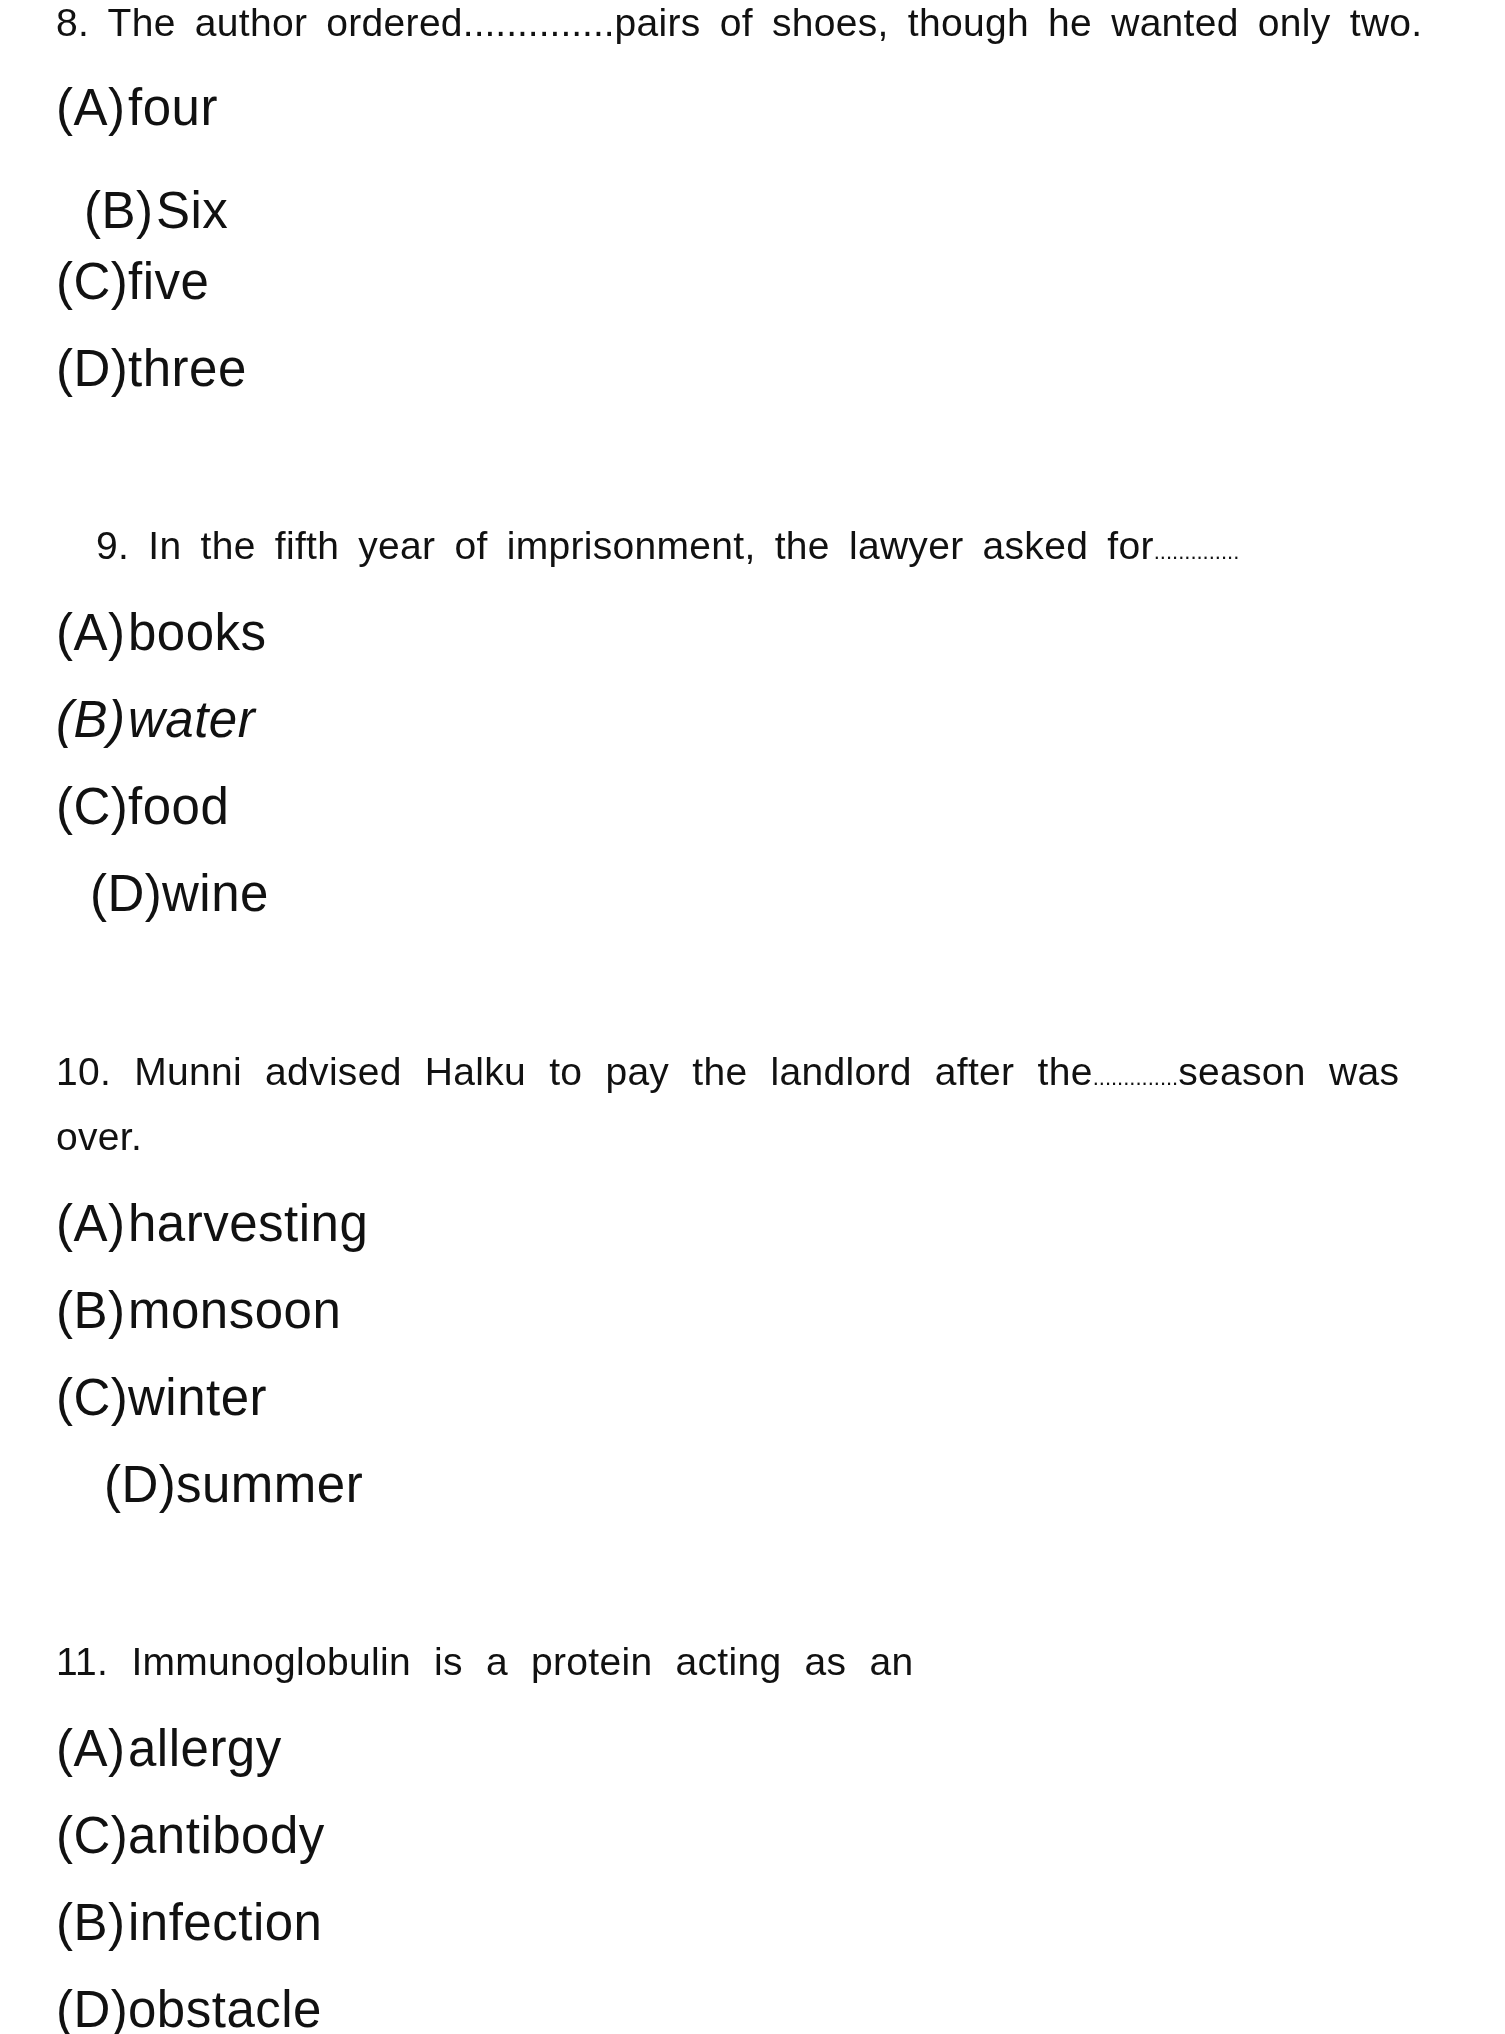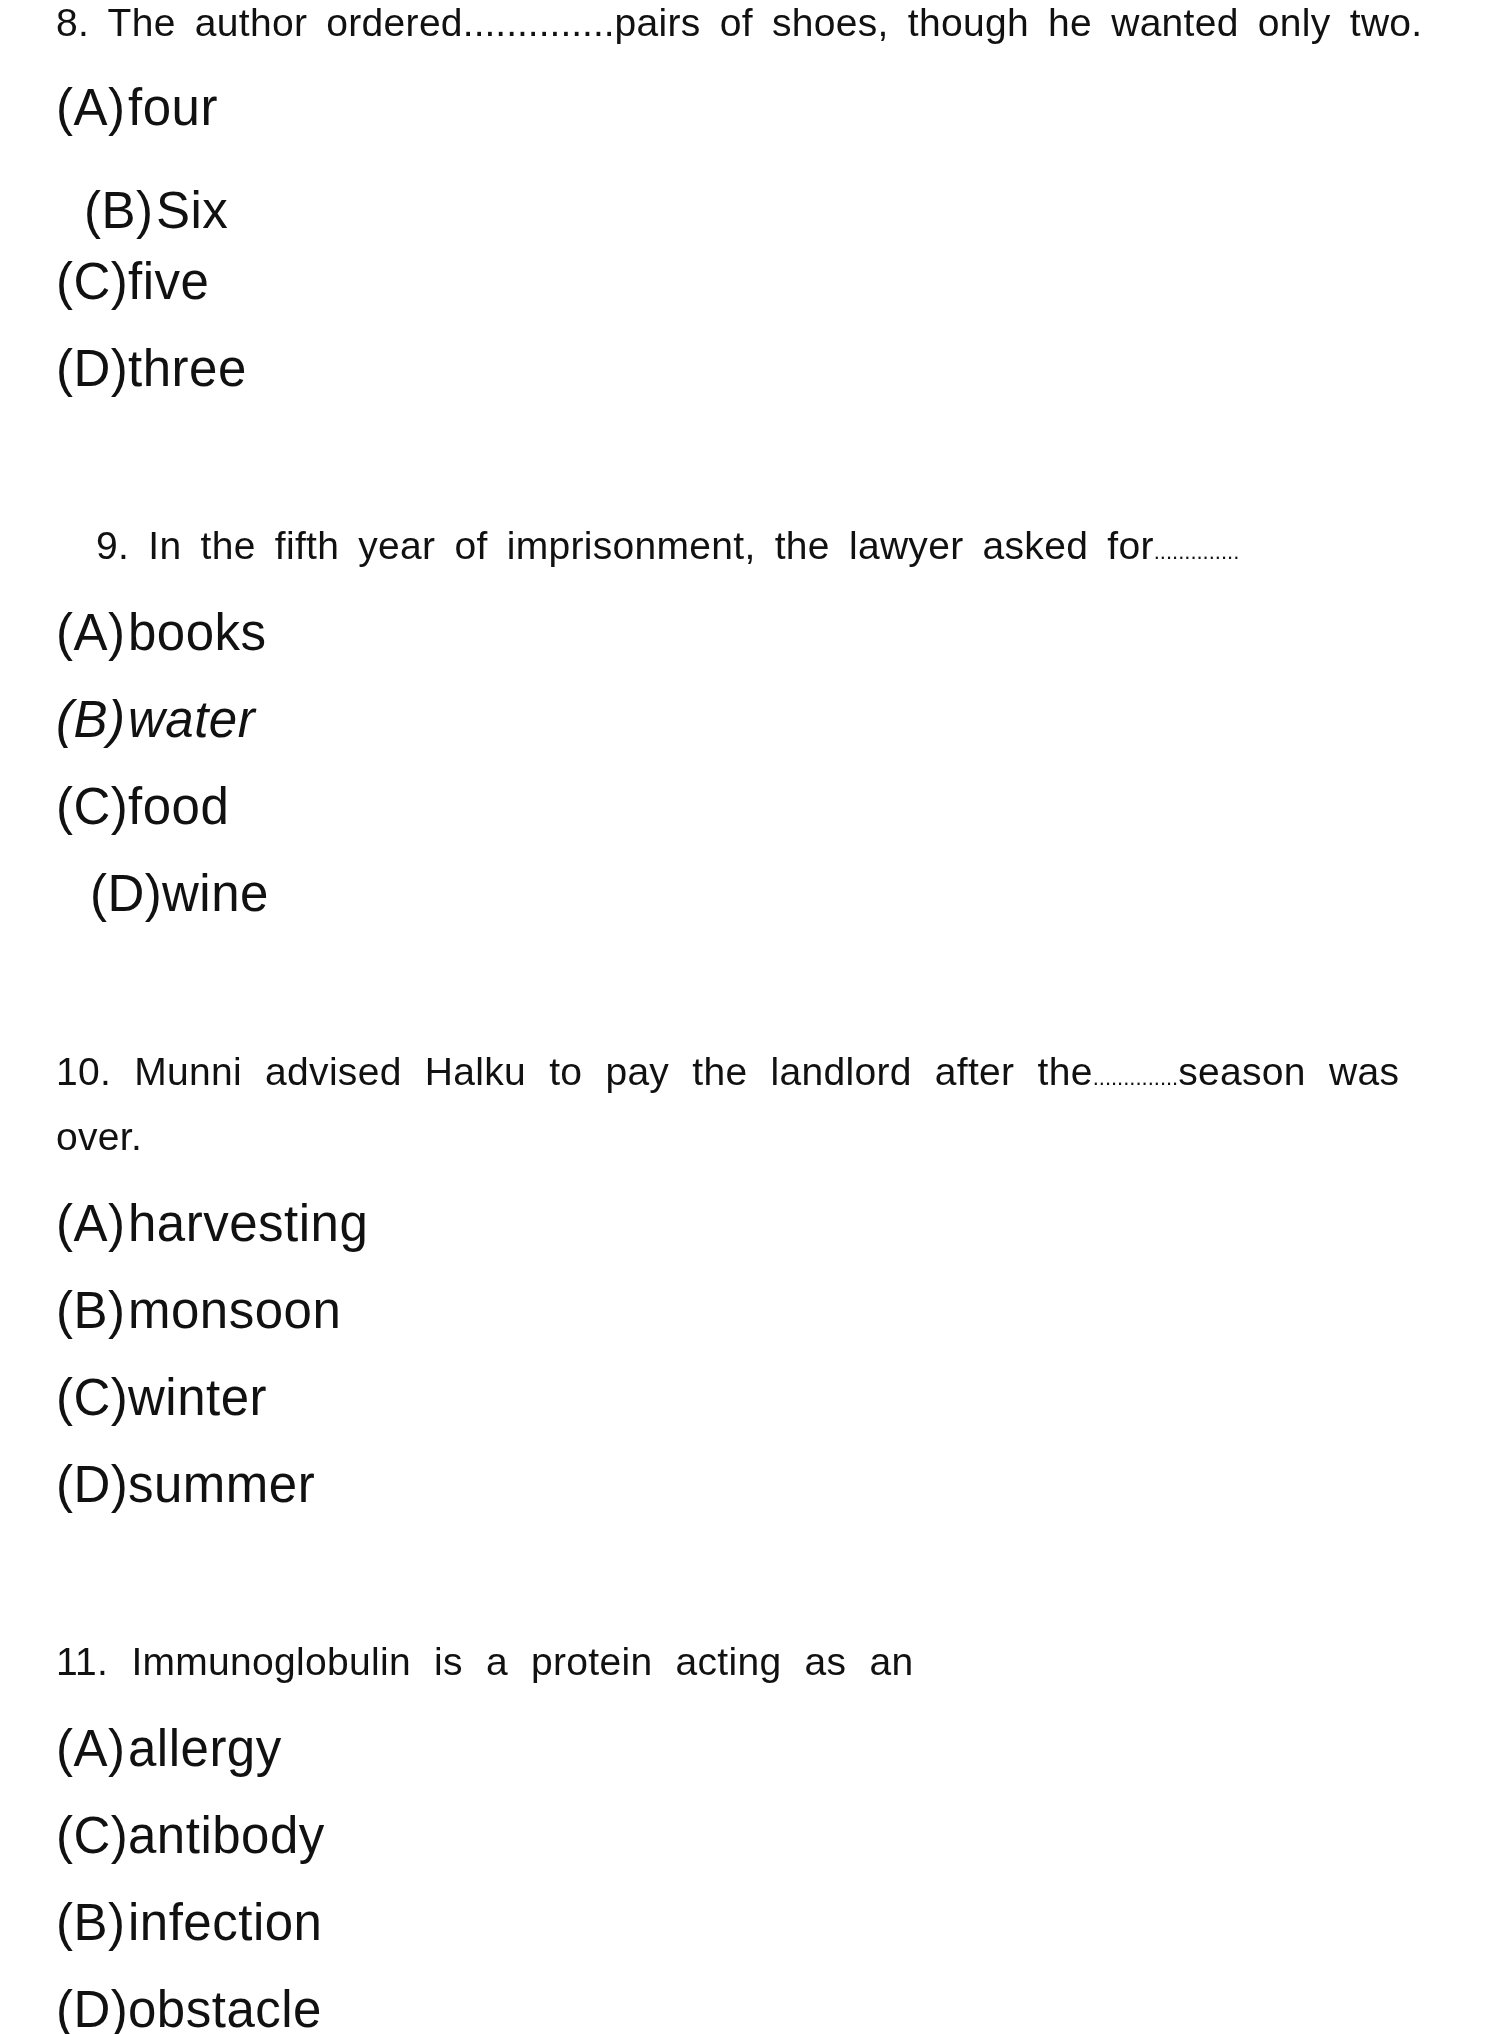--- a/index.html
+++ b/index.html
@@ -103,21 +103,21 @@
   </div>
   <div class="option" style="top:1201px;">
     <span class="opt-letter">(A)</span><span class="opt-text">harvesting</span>
   </div>
   <div class="option" style="top:1288px;">
     <span class="opt-letter">(B)</span><span class="opt-text">monsoon</span>
   </div>
   <div class="option" style="top:1375px;">
     <span class="opt-letter">(C)</span><span class="opt-text">winter</span>
   </div>
-  <div class="option" style="top:1462px;">
+  <div class="option" style="top:1462px;margin-left:48px;">
     <span class="opt-letter">(D)</span><span class="opt-text">summer</span>
   </div>
 
   <div class="line" style="top:1639px; word-spacing:12px;">
     <span>11.</span>
     <span>Immunoglobulin is a protein acting as an</span>
   </div>
   <div class="option" style="top:1726px;">
     <span class="opt-letter">(A)</span><span class="opt-text">allergy</span>
   </div>

